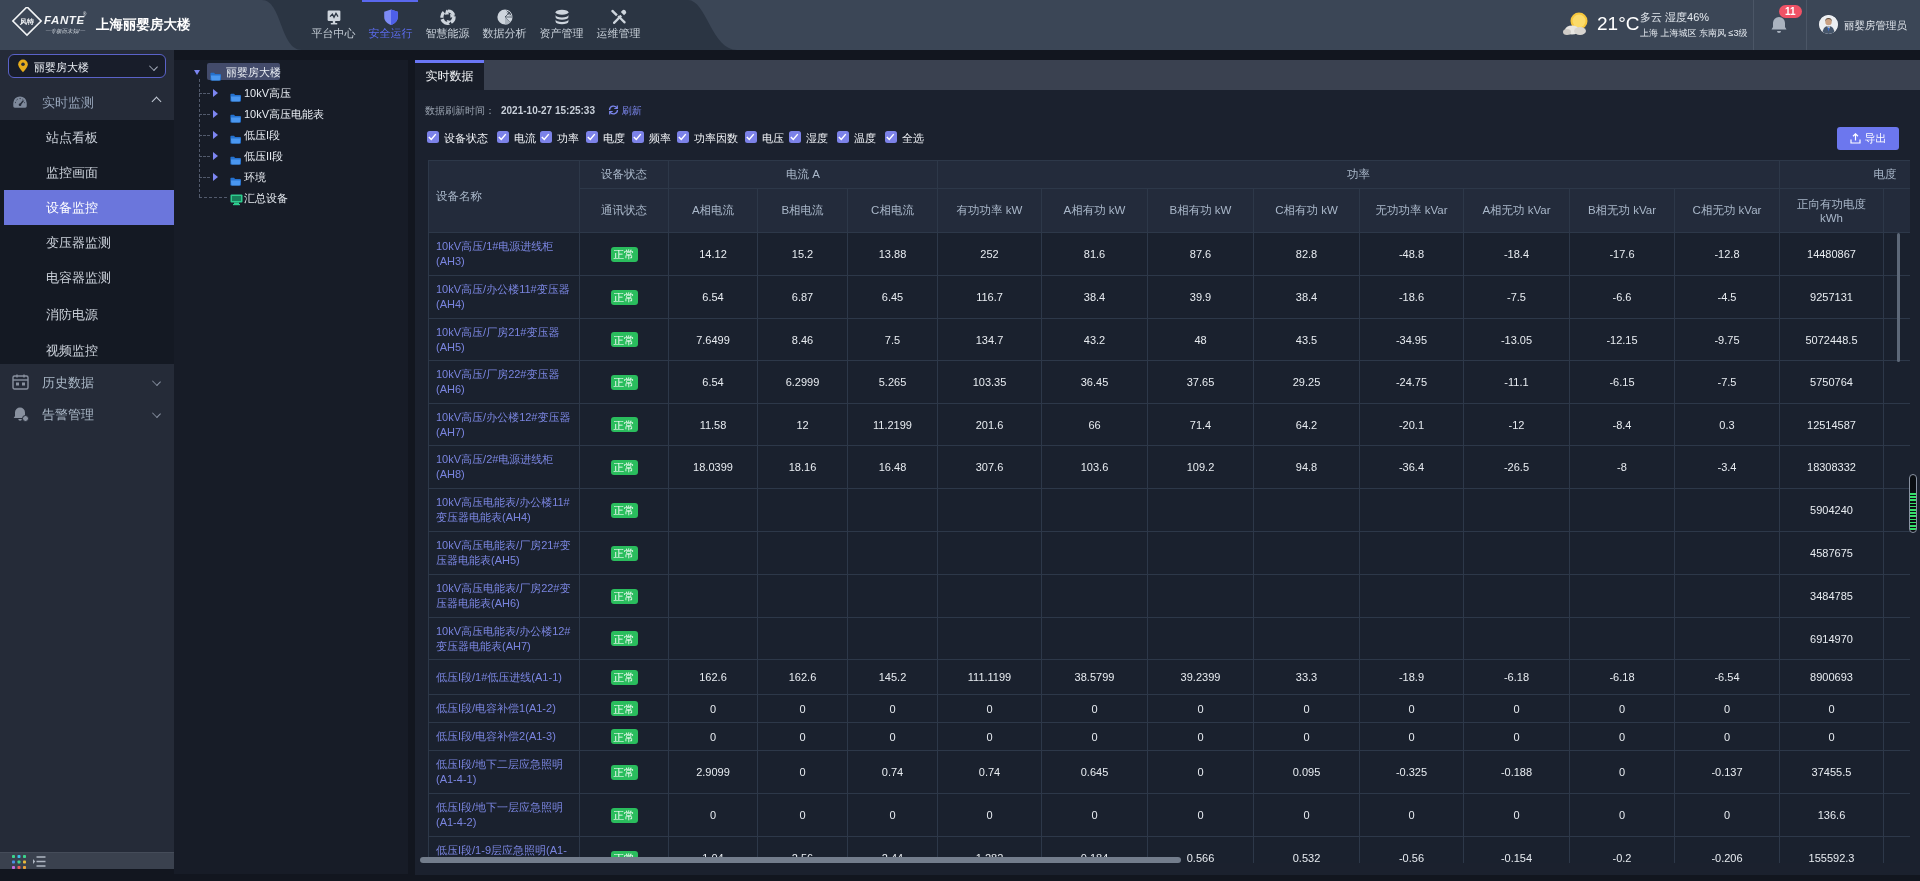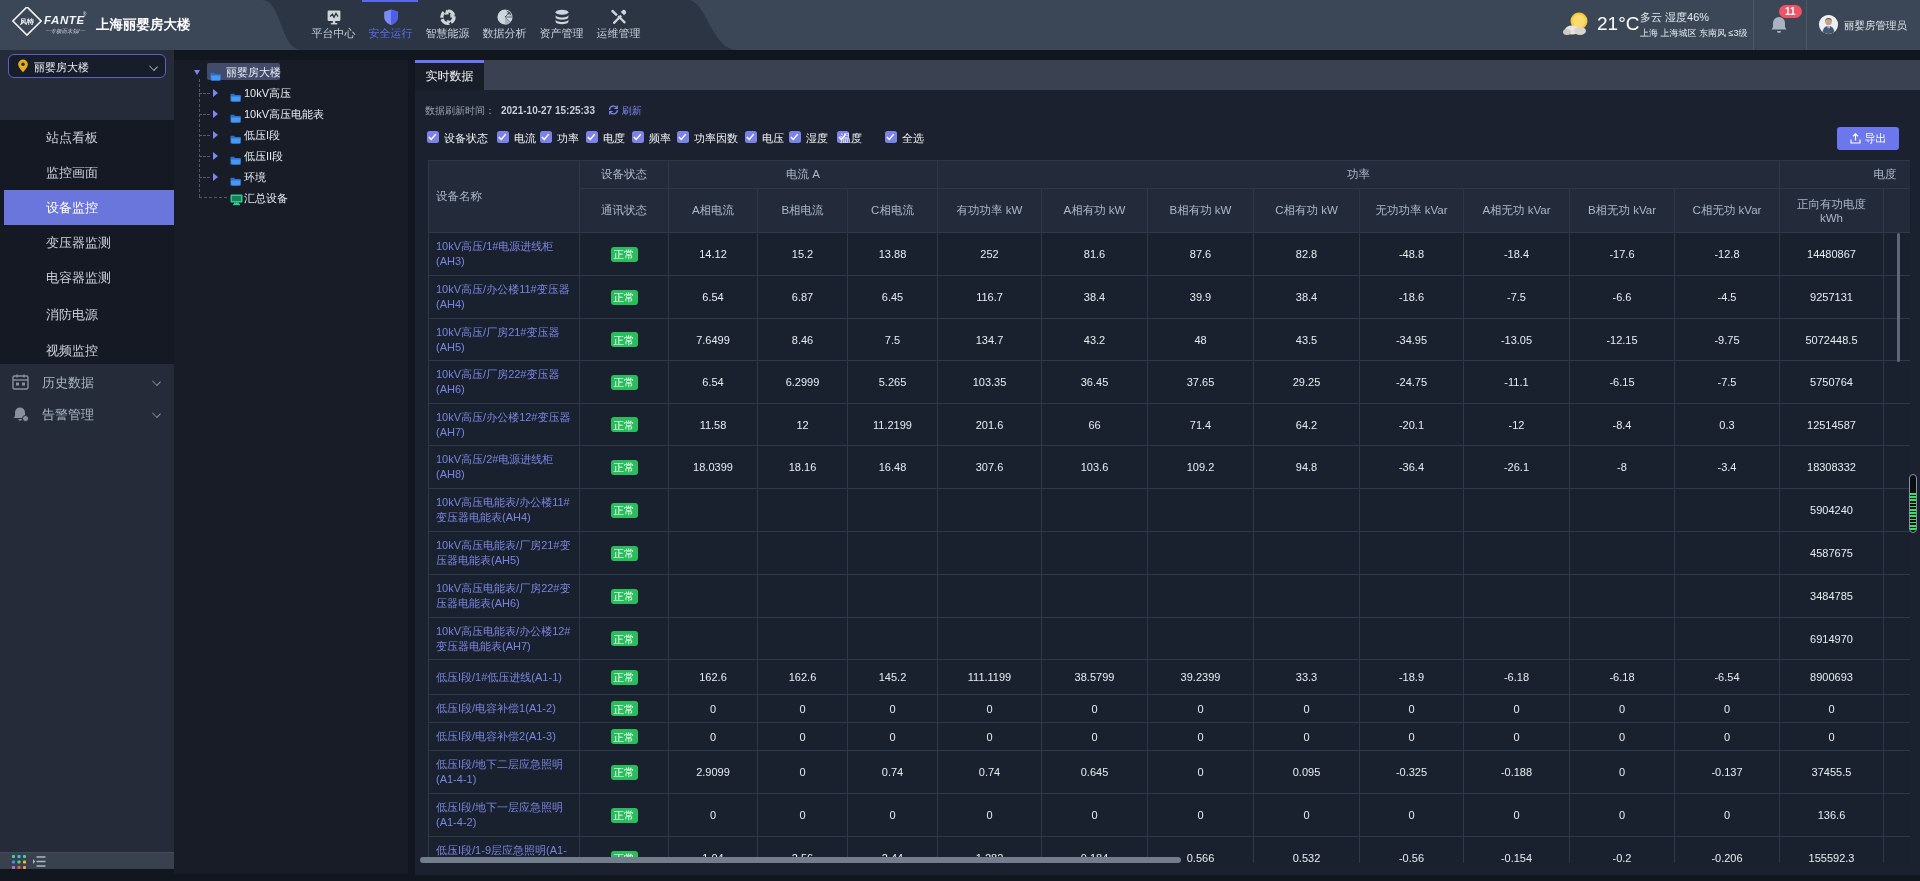--- a/index.html
+++ b/index.html
@@ -178,20 +178,30 @@
 </div>
 <div id="sidebar">
   <div class="sel">
     <svg class="pin" width="12" height="14" viewBox="0 0 12 14">
         <path d="M6 0.5 a4.8 4.8 0 0 1 4.8 4.8 q0 3 -4.8 8 q-4.8 -5 -4.8 -8 A4.8 4.8 0 0 1 6 0.5 Z" fill="#e7ad1c"></path>
         <circle cx="6" cy="5.2" r="1.8" fill="#262d3a"></circle>
       </svg>
     <div class="st">丽婴房大楼</div>
     <div class="chev"></div>
   </div>
+  <div class="m-top" style="top:27px;height:43px">
+    <div class="mi" style="top:18px"><svg width="16" height="14" viewBox="0 0 17 15">
+          <path d="M8.5 1.5 a7.2 7.2 0 0 1 7.2 7.2 v3.3 a1.6 1.6 0 0 1 -1.6 1.6 h-11.2 a1.6 1.6 0 0 1 -1.6 -1.6 V8.7 a7.2 7.2 0 0 1 7.2 -7.2 Z" fill="#7e899b"></path>
+          <path d="M3.6 8.7 a4.9 4.9 0 0 1 9.8 0" fill="none" stroke="#252b38" stroke-width="1" stroke-dasharray="1.4 2.1"></path>
+          <path d="M8.5 10.5 L12 6.2" stroke="#252b38" stroke-width="1.5"></path>
+          <circle cx="8.5" cy="10.5" r="1.4" fill="#252b38"></circle>
+        </svg></div>
+    <div class="mt" style="color:#95a3b8;font-size:13px;top:17px">实时监测</div>
+    <div class="mc up" style="top:24px;border-color:#c4cbd6"></div>
+  </div>
   <div id="submenu">
     <div class="sm-item" style="top:0">站点看板</div>
     <div class="sm-item" style="top:35px">监控画面</div>
     <div class="sm-item sel-item" style="top:70px">设备监控</div>
     <div class="sm-item" style="top:105px">变压器监测</div>
     <div class="sm-item" style="top:140px">电容器监测</div>
     <div class="sm-item" style="top:177px">消防电源</div>
     <div class="sm-item" style="top:213px">视频监控</div>
   </div>
   <div class="m-top" style="top:316px;height:32px">
@@ -360,21 +370,21 @@
         <svg width="9" height="8" viewBox="0 0 11 9">
           <path d="M1 4.5 L4 7.5 L9.5 1" stroke="#fff" stroke-width="1.8" fill="none"></path>
         </svg>
       </div>
       <div class="cb-lab" style="left:379px">湿度</div>
       <div class="cb" style="left:410px">
         <svg width="9" height="8" viewBox="0 0 11 9">
           <path d="M1 4.5 L4 7.5 L9.5 1" stroke="#fff" stroke-width="1.8" fill="none"></path>
         </svg>
       </div>
-      <div class="cb-lab" style="left:413px">温度</div>
+      <div class="cb-lab" style="left:427px">温度</div>
       <div class="cb" style="left:458px">
         <svg width="9" height="8" viewBox="0 0 11 9">
           <path d="M1 4.5 L4 7.5 L9.5 1" stroke="#fff" stroke-width="1.8" fill="none"></path>
         </svg>
       </div>
       <div class="cb-lab" style="left:475px">全选</div>
     </div>
   <div class="btn-export"><svg width="11" height="11" viewBox="0 0 11 11" style="vertical-align:-1.5px;margin-right:4px">
         <path d="M5.5 7.5 V1 M3 3.2 L5.5 0.8 L8 3.2" stroke="#fff" stroke-width="1.2" fill="none"></path>
         <path d="M1 6.5 v3.5 h9 v-3.5" stroke="#fff" stroke-width="1.2" fill="none"></path>
@@ -513,21 +523,21 @@
             <td class="devname">10kV高压/2#电源进线柜(AH8)</td>
             <td><span class="stbadge">正常</span></td>
             <td>18.0399</td>
             <td>18.16</td>
             <td>16.48</td>
             <td>307.6</td>
             <td>103.6</td>
             <td>109.2</td>
             <td>94.8</td>
             <td>-36.4</td>
-            <td>-26.1</td>
+            <td>-26.5</td>
             <td>-8</td>
             <td>-3.4</td>
             <td>18308332</td>
             <td></td>
           </tr>
           <tr style="height:43px">
             <td class="devname">10kV高压电能表/办公楼11#变压器电能表(AH4)</td>
             <td><span class="stbadge">正常</span></td>
             <td></td>
             <td></td>

